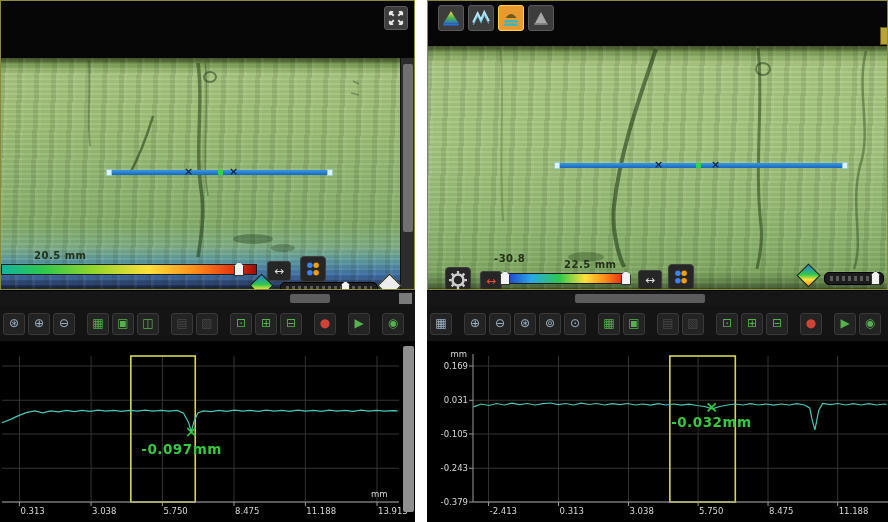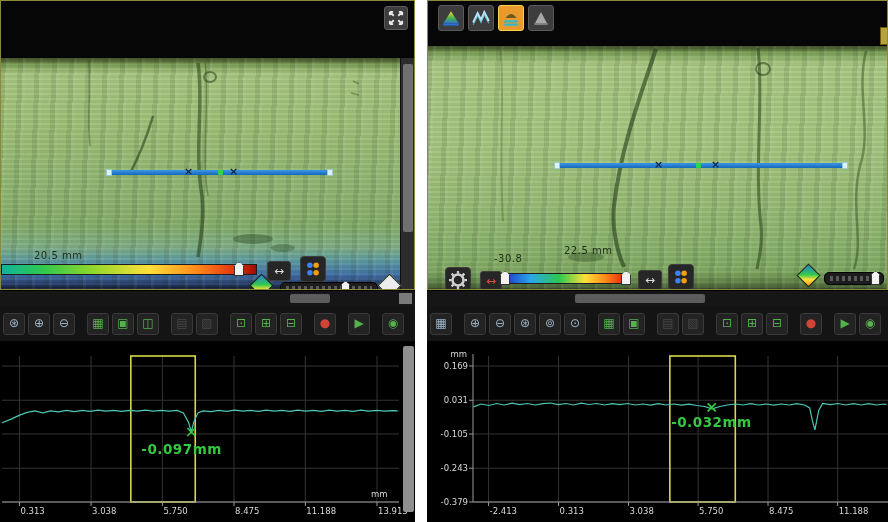--- a/index.html
+++ b/index.html
@@ -25,21 +25,21 @@
   .expand-btn{position:absolute;left:383px;top:5px;width:24px;height:24px;background:#3d3d3d;
     border:1px solid #5a5a5a;border-radius:3px;padding:2px;box-sizing:border-box;}
   .view-btn{position:absolute;top:4px;width:26px;height:26px;background:#3d3d3d;border:1px solid #5a5a5a;
     border-radius:3px;padding:2px;box-sizing:border-box;}
   .view-btn.selected{background:#e89a2e;border-color:#ffd24a;}
   .edge-btn{position:absolute;left:452px;top:26px;width:9px;height:18px;background:#b9a23a;border:1px solid #6a5a10;}
 
   .vscroll{position:absolute;left:399px;top:57px;width:14px;height:231px;background:#2c2c2c;border-left:1px solid #111;z-index:3;}
   .vthumb{position:absolute;left:2px;right:2px;top:6px;height:168px;background:#707070;border-radius:2px;}
 
-  .scale-label{position:absolute;font-size:10px;font-weight:normal;color:#23301a;letter-spacing:.5px;z-index:3;}
+  .scale-label{position:absolute;font-size:10px;font-weight:bold;color:#23301a;letter-spacing:.5px;z-index:3;}
   .colorbar{position:absolute;height:11px;border:1px solid #1c1c1c;box-sizing:border-box;z-index:3;}
   .cb-left{left:0;top:263px;width:256px;background:linear-gradient(90deg,#12b49c,#2ec84e 16%,#93d62a 36%,#ffe03a 58%,#ff8c1a 76%,#e23210 92%,#9c0e00);}
   .cb-right{left:75px;top:272px;width:125px;background:linear-gradient(90deg,#1c35c8,#2aa7e8 22%,#2ec84e 45%,#ffe03a 66%,#ff8c1a 82%,#e23210 96%);}
   .cb-handle{position:absolute;top:-3px;width:10px;height:14px;background:#f2f2f2;border:1px solid #333;
     box-sizing:border-box;clip-path:polygon(50% 0,100% 28%,100% 100%,0 100%,0 28%);}
 
   .small-btn{position:absolute;background:#262626;border:1px solid #3e3e3e;border-radius:3px;color:#ddd;
     font-size:12px;line-height:17px;text-align:center;padding:0;z-index:3;font-family:inherit;}
   .icon-btn{position:absolute;background:#262626;border:1px solid #3e3e3e;border-radius:4px;padding:2px;
     box-sizing:border-box;z-index:3;}
@@ -248,21 +248,21 @@
         <g stroke="#d0d0d0" stroke-width="1.8">
           <path d="M8,0.8 V3 M8,13 V15.2 M0.8,8 H3 M13,8 H15.2 M2.9,2.9 L4.5,4.5 M11.5,11.5 L13.1,13.1 M13.1,2.9 L11.5,4.5 M4.5,11.5 L2.9,13.1"></path>
         </g>
         <circle cx="8" cy="8" r="1.6" fill="#262626"></circle>
       </svg>
     </button>
 
     <button class="small-btn ctrl" style="left:52px;top:270px;width:22px;height:20px;color:#e0503c;">↔</button>
 
     <div class="scale-label ctrl" style="left:66px;top:252px;">-30.8</div>
-    <div class="scale-label ctrl" style="left:136px;top:244px;">22.5 mm</div>
+    <div class="scale-label ctrl" style="left:136px;top:258px;">22.5 mm</div>
 
     <div class="colorbar cb-right ctrl">
       <span class="cb-handle" style="left:-4px;"></span>
       <span class="cb-handle" style="left:117px;"></span>
     </div>
 
     <button class="small-btn ctrl" style="left:210px;top:269px;width:24px;height:20px;">↔</button>
 
     <button class="icon-btn ctrl" style="left:240px;top:263px;width:26px;height:26px;">
       <svg viewBox="0 0 16 16" width="20" height="20">

